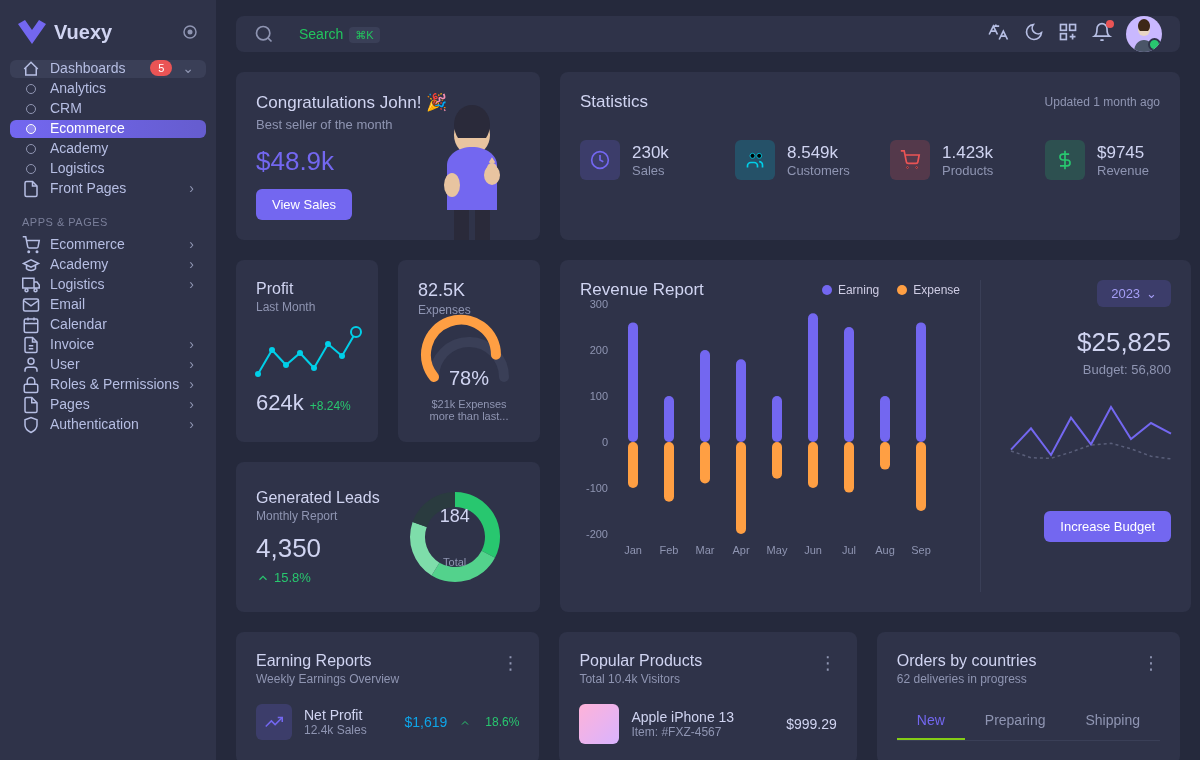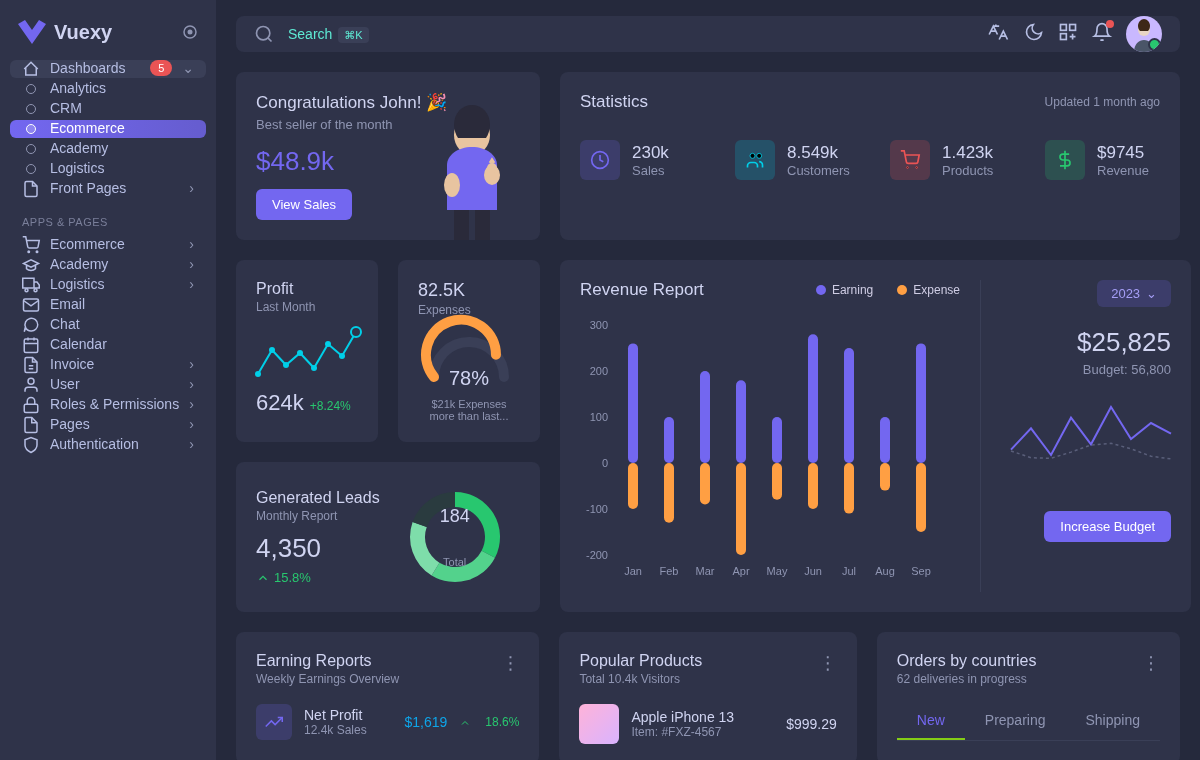--- a/index.html
+++ b/index.html
@@ -15,21 +15,21 @@
 .nav-icon { width: 18px; height: 18px; display: flex; align-items: center; justify-content: center; flex-shrink: 0; }
 .nav-dot { width: 10px; height: 10px; border: 1.5px solid #8f95b2; border-radius: 50%; }
 .nav-item.active .nav-dot { border-color: #fff; background: #fff3; }
 .nav-label { flex: 1; }
 .nav-badge { background: #ea5455; color: #fff; font-size: 11px; padding: 2px 8px; border-radius: 10px; }
 .nav-chev { color: #8f95b2; }
 .nav-section { font-size: 11px; color: #7a7f9a; padding: 16px 12px 8px; letter-spacing: 0.5px; }
 .main { flex: 1; display: flex; flex-direction: column; padding: 16px 20px; gap: 20px; overflow-y: auto; }
 .topbar { background: #2f3349; border-radius: 8px; height: 52px; display: flex; align-items: center; padding: 0 18px; gap: 14px; }
 .search-icon { color: #8f95b2; }
-.search-text { color: #5eead4; font-size: 14px; flex: 1; }
+.search-text { color: #22c55e; font-size: 14px; flex: 1; margin-left: 11px; }
 .kbd { background: #3a3f57; padding: 2px 6px; border-radius: 4px; font-size: 11px; margin-left: 6px; }
 .top-icon { color: #b6bee3; cursor: pointer; position: relative; }
 .avatar { width: 36px; height: 36px; border-radius: 50%; background: #c9b8ff; position: relative; overflow: hidden; }
 .avatar::after { content: ''; position: absolute; bottom: 1px; right: 1px; width: 9px; height: 9px; background: #28c76f; border-radius: 50%; border: 2px solid #2f3349; }
 .notif-dot { position: absolute; top: -2px; right: -2px; width: 8px; height: 8px; background: #ea5455; border-radius: 50%; }
 .row { display: flex; gap: 20px; }
 .card { background: #2f3349; border-radius: 8px; padding: 20px; }
 .congrats { width: 304px; position: relative; overflow: hidden; }
 .congrats-title { font-size: 17px; color: #d0d4f1; margin-bottom: 4px; }
 .congrats-sub { font-size: 13px; color: #8f95b2; }
@@ -58,21 +58,21 @@
 .exp-note { font-size: 11px; color: #8f95b2; text-align: center; margin-top: 8px; }
 .gen-card { width: 304px; display: flex; gap: 20px; align-items: center; }
 .gen-val { font-size: 26px; color: #d0d4f1; margin-top: 10px; }
 .gen-delta { font-size: 13px; color: #28c76f; margin-top: 6px; display: flex; align-items: center; gap: 4px; }
 .donut-wrap { position: relative; width: 110px; height: 110px; }
 .donut-center { position: absolute; inset: 0; display: flex; flex-direction: column; align-items: center; justify-content: center; gap: 29px; }
 .donut-val { font-size: 18px; color: #d0d4f1; }
 .donut-lbl { font-size: 11px; color: #8f95b2; }
 .revenue-card { flex: 1; display: flex; }
 .rev-left { flex: 1; padding-right: 20px; border-right: 1px solid #3a3f57; }
-.rev-head { display: flex; align-items: center; gap: 24px; margin-bottom: 25px; }
+.rev-head { display: flex; align-items: center; gap: 18px; margin-bottom: 4px; }
 .rev-title { font-size: 17px; color: #d0d4f1; flex: 1; }
 .legend { display: flex; align-items: center; gap: 6px; font-size: 12px; }
 .ldot { width: 10px; height: 10px; border-radius: 50%; }
 .rev-chart { position: relative; height: 260px; }
 .rev-right { width: 190px; padding-left: 20px; display: flex; flex-direction: column; align-items: flex-end; }
 .year-btn { background: #7367f033; color: #a59ef6; padding: 6px 14px; border-radius: 6px; font-size: 13px; display: flex; align-items: center; gap: 6px; cursor: pointer; }
 .rev-total { font-size: 26px; color: #d0d4f1; margin-top: 20px; }
 .rev-budget { font-size: 13px; color: #8f95b2; margin-top: 4px; }
 .rev-spark { margin-top: 24px; }
 .earning-card { width: 304px; }
@@ -193,28 +193,20 @@
       <span class="nav-chev">›</span>
     </div>
   <div class="nav-item">
       <span class="nav-icon">
         <svg width="18" height="18" viewBox="0 0 24 24" fill="none" stroke="#b6bee3" stroke-width="2">
           <rect x="2" y="4" width="20" height="16" rx="2"></rect>
           <path d="M22 6l-10 7L2 6"></path>
         </svg>
       </span>
       <span class="nav-label">Email</span>
-    </div>
-  <div class="nav-item">
-      <span class="nav-icon">
-        <svg width="18" height="18" viewBox="0 0 24 24" fill="none" stroke="#b6bee3" stroke-width="2">
-          <path d="M21 11.5a8.38 8.38 0 01-9 8.4 8.5 8.5 0 01-7.6-4.7L3 21l1.9-5.7a8.5 8.5 0 1116.1-3.8z"></path>
-        </svg>
-      </span>
-      <span class="nav-label">Chat</span>
     </div>
   <div class="nav-item">
       <span class="nav-icon">
         <svg width="18" height="18" viewBox="0 0 24 24" fill="none" stroke="#b6bee3" stroke-width="2">
           <rect x="3" y="4" width="18" height="18" rx="2"></rect>
           <path d="M16 2v4M8 2v4M3 10h18"></path>
         </svg>
       </span>
       <span class="nav-label">Calendar</span>
     </div>

